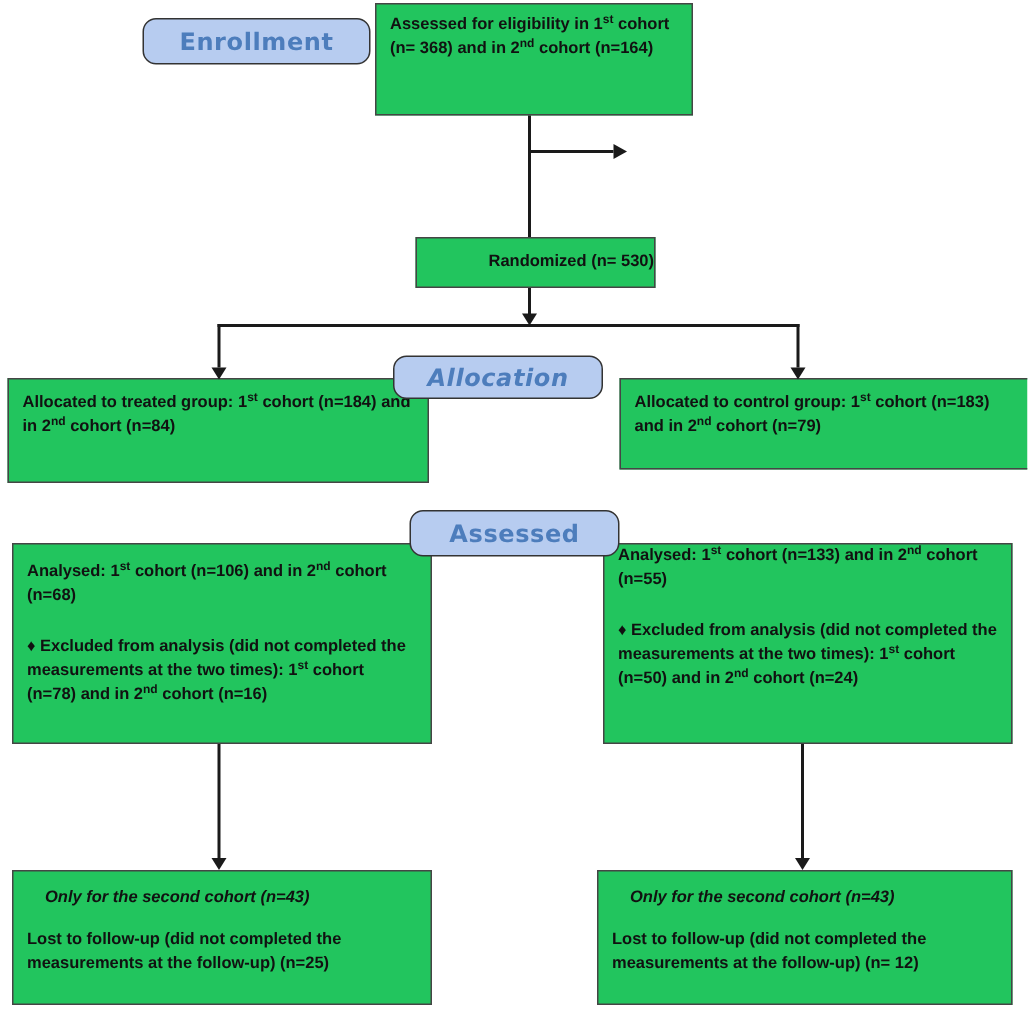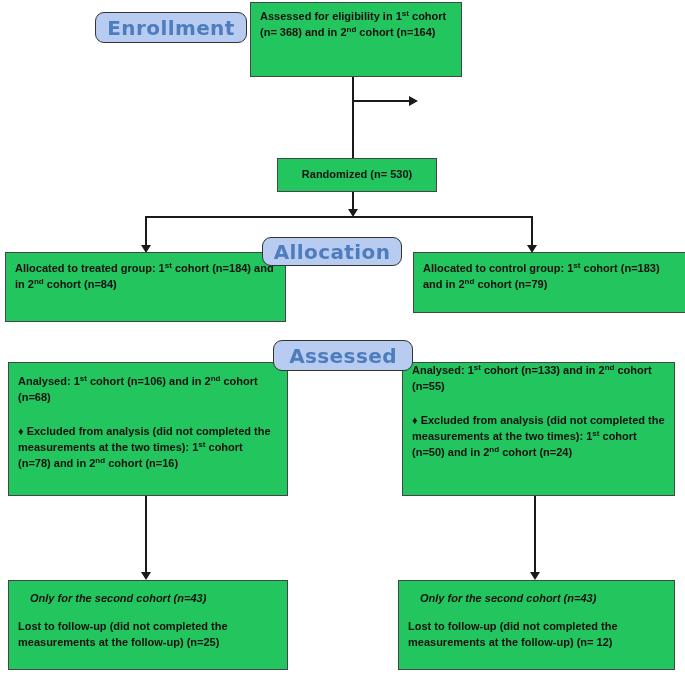--- a/index.html
+++ b/index.html
@@ -23,33 +23,33 @@
     position:absolute;
     box-sizing:border-box;
     border:1.5px solid var(--box-border);
     background:#22c55e;
     padding:6px 9px;
     line-height:1.45;
     font-weight:bold;
   }
   .flow-box .rich{white-space:pre-wrap;}
   .centered{
-    display:flex;align-items:center;justify-content:center;
+    display:flex;align-items:center;justify-content:flex-end;
     padding:0;
   }
   .section-label{
     position:absolute;
     box-sizing:border-box;
     background:var(--label-fill);
     border:1.5px solid var(--label-border);
     border-radius:9px;
     display:flex;align-items:center;justify-content:center;
     font-family:"DejaVu Sans", sans-serif;
     font-weight:bold;
-    font-size:20px;
+    font-size:16px;
     letter-spacing:0.4px;
     color:var(--label-text);
     z-index:6;
   }
   .vline,.hline{position:absolute;background:var(--line);z-index:2;}
   .vline{width:2px;}
   .hline{height:2px;}
   .arrow-down{
     position:absolute;width:0;height:0;z-index:3;
     border-left:5px solid transparent;
@@ -66,21 +66,21 @@
   .p2{margin-top:18px;}
   .italic{font-style:italic;margin-left:12px;}
 </style>
 </head>
 <body>
 
 <div id="stage">
 
   <div class="section-label" style="left:95px;top:12px;width:152px;height:31px;">Enrollment</div>
 
-  <div class="section-label" style="left:262px;top:237px;width:140px;height:29px;">Allocation</div>
+  <div class="section-label" style="left:262px;top:237px;width:140px;height:29px;font-style:italic;">Allocation</div>
 
   <div class="section-label" style="left:273px;top:340px;width:140px;height:31px;">Assessed</div>
 
 
   <div class="vline" style="left:352px;top:77px;height:81px;"></div>
   <div class="hline" style="left:353px;top:100px;width:56px;"></div>
   <div class="arrow-right" style="left:409px;top:96px;"></div>
 
   <div class="vline" style="left:352px;top:192px;height:18px;"></div>
   <div class="arrow-down" style="left:348px;top:209px;"></div>

